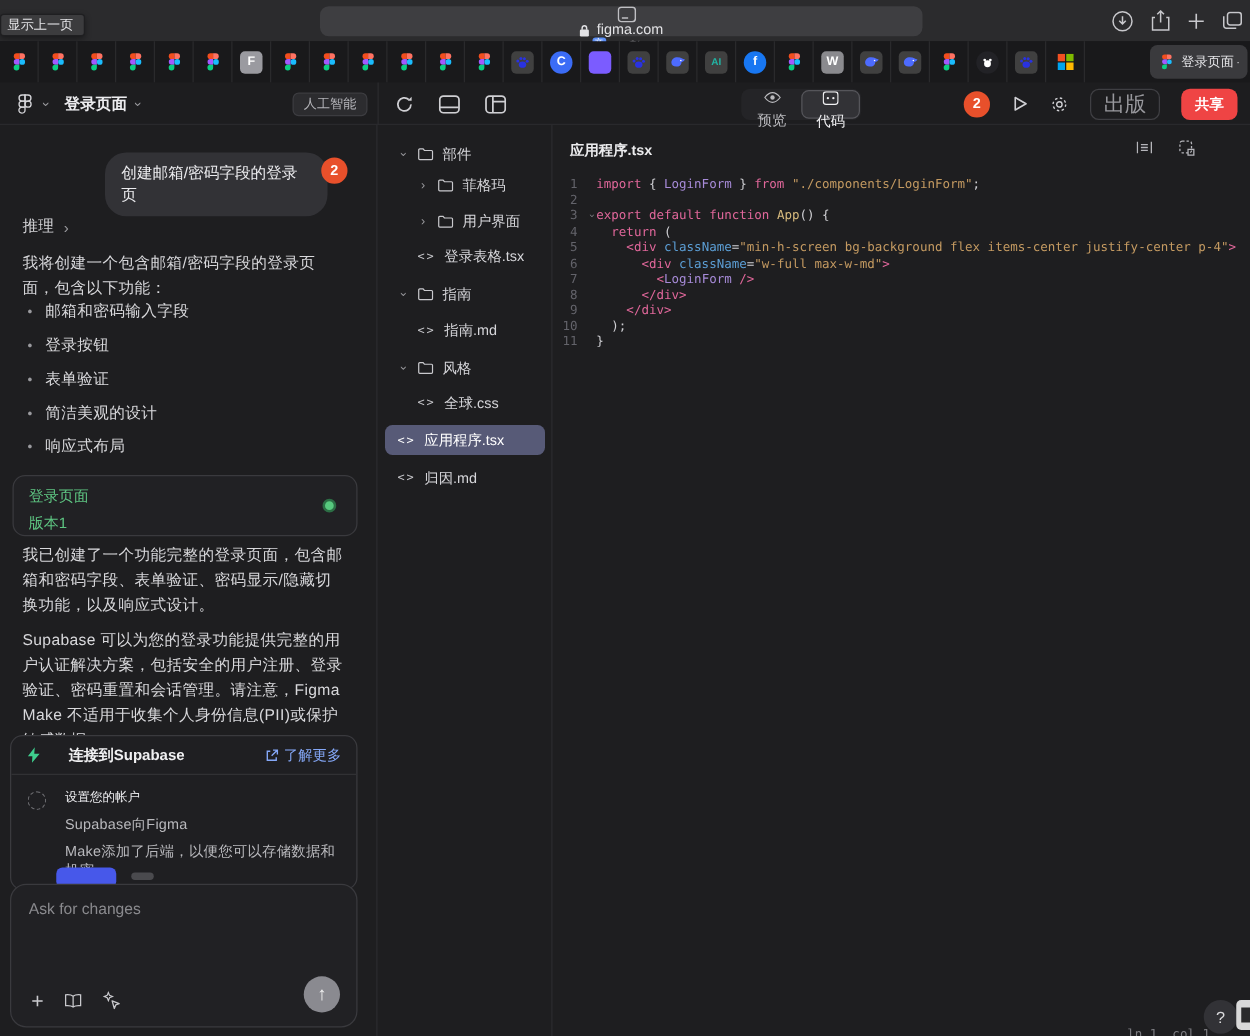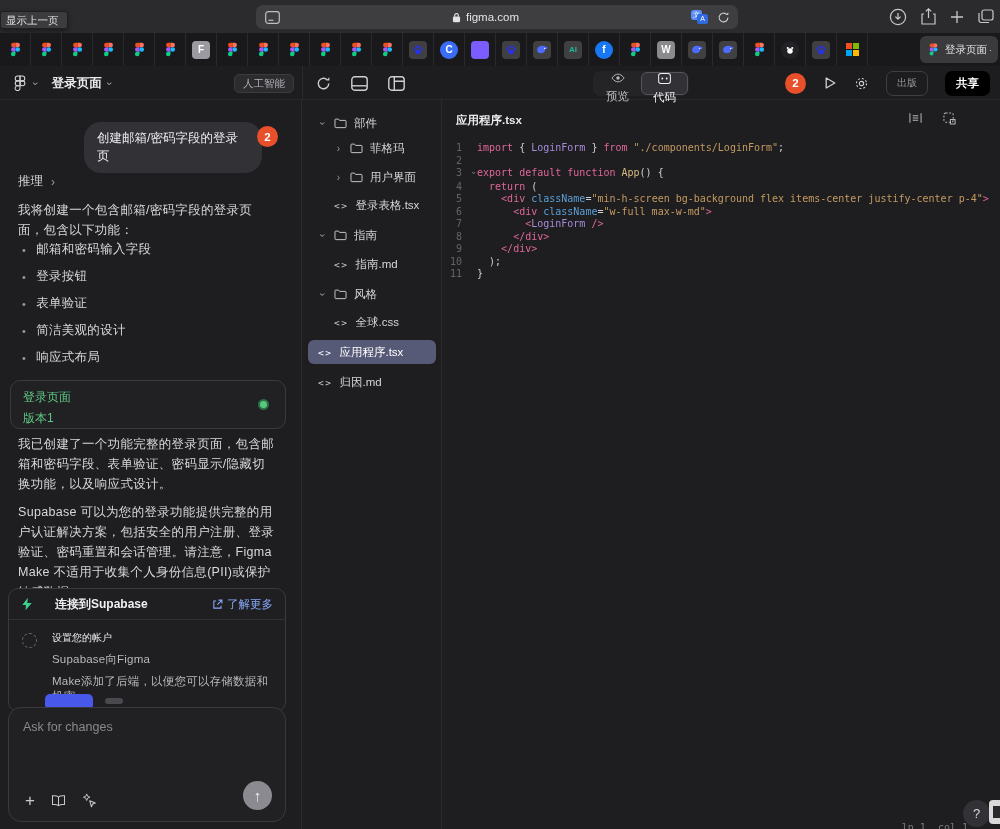--- a/index.html
+++ b/index.html
@@ -13,21 +13,21 @@
 
   
   .chrome { position:absolute; left:0; top:0; width:1000px; height:33px; background:#2b2b2d; }
   .back-tooltip {
     position:absolute; left:0; top:11px; height:18px; padding:0 8px 0 5px;
     background:#3c3c3e; border:1px solid #1f1f21; border-radius:3px;
     font-size:10.5px; color:#e3e3e6; line-height:16px; box-shadow:0 2px 5px rgba(0,0,0,.4);
   }
   .url-bar {
     position:absolute; left:256px; top:5px; width:482px; height:24px;
-    background:#3e3e41; border-radius:7px; display:flex; align-items:center;
+    background:#3e3e41; border-radius:7px; display:flex; align-items:center;flex-direction:column;
   }
   .url-bar .side { margin-left:9px; color:#bfbfc3; }
   .url-center { flex:1; display:flex; align-items:center; justify-content:center; gap:5px; color:#e2e2e5; }
   .url-text { font-size:11.5px; }
   .url-right { display:flex; align-items:center; gap:9px; margin-right:8px; color:#c9c9cd; }
   .xlate { position:relative; width:17px; height:14px; }
   .xlate .b1 { position:absolute; left:0; top:0; width:11px; height:10px; background:#5a8df5; border-radius:2.5px; color:#fff; font-size:7px; text-align:center; line-height:10px; }
   .xlate .b2 { position:absolute; right:0; bottom:0; width:11px; height:10px; background:#2f6ae0; border-radius:2.5px; color:#fff; font-size:7px; text-align:center; line-height:10px; }
   .chrome-icons { position:absolute; right:6px; top:0; height:33px; display:flex; align-items:center; gap:14px; color:#c8c8cc; }
 
@@ -51,22 +51,22 @@
     position:absolute; right:706px; top:8px; height:19px; padding:0 8px; line-height:17px;
     background:#2c2c2f; border:1px solid #3c3c40; border-radius:5px; font-size:10.5px; color:#b4b4b9;
   }
   .tb-divider { position:absolute; left:302px; top:0; width:1px; height:34px; background:#2b2b2e; }
   .tb-icons { position:absolute; left:316px; top:0; height:34px; display:flex; align-items:center; gap:20px; color:#cfcfd3; }
   .segmented { position:absolute; left:593px; top:5px; height:25px; display:flex; background:#242427; border-radius:7px; padding:1px; }
   .seg { display:flex; align-items:center; gap:6px; padding:0 11px; font-size:11.5px; color:#b9b9bd; border-radius:6px; border:1px solid transparent;flex-direction:column; }
   .seg.sel { background:#323236; border-color:#55555a; color:#f2f2f4; }
   .tb-right { position:absolute; right:10px; top:0; height:34px; display:flex; align-items:center; gap:17px; }
   .badge { width:21px; height:21px; border-radius:50%; background:#e8502b; color:#fff; font-size:11.5px; font-weight:bold; display:flex; align-items:center; justify-content:center; }
-  .btn-outline { height:25px; padding:0 10px; border:1px solid #3f3f43; border-radius:7px; background:none; font-size:10px; color:#98989d; font-family:inherit; }
-  .btn-primary { height:25px; padding:0 11px; border:none; border-radius:7px; background:#000000; font-size:11.5px; font-weight:bold; color:#fff; font-family:inherit; }
+  .btn-outline { height:25px; padding:0 10px; border:1px solid #3f3f43; border-radius:7px; background:none; font-size:17px; color:#98989d; font-family:inherit; }
+  .btn-primary { height:25px; padding:0 11px; border:none; border-radius:7px; background:#ef4444; font-size:11.5px; font-weight:bold; color:#fff; font-family:inherit; }
   .ic { color:#cfcfd3; }
 
   
   .chat-panel { position:absolute; left:0; top:100px; width:302px; height:729px; border-right:1px solid #2b2b2e; }
   .tree-panel { position:absolute; left:302px; top:100px; width:140px; height:729px; border-right:1px solid #2b2b2e; }
   .code-panel { position:absolute; left:443px; top:100px; width:557px; height:729px; }
 
   
   .bubble {
     position:absolute; right:39px; top:22px; max-width:178px; padding:8px 13px;

